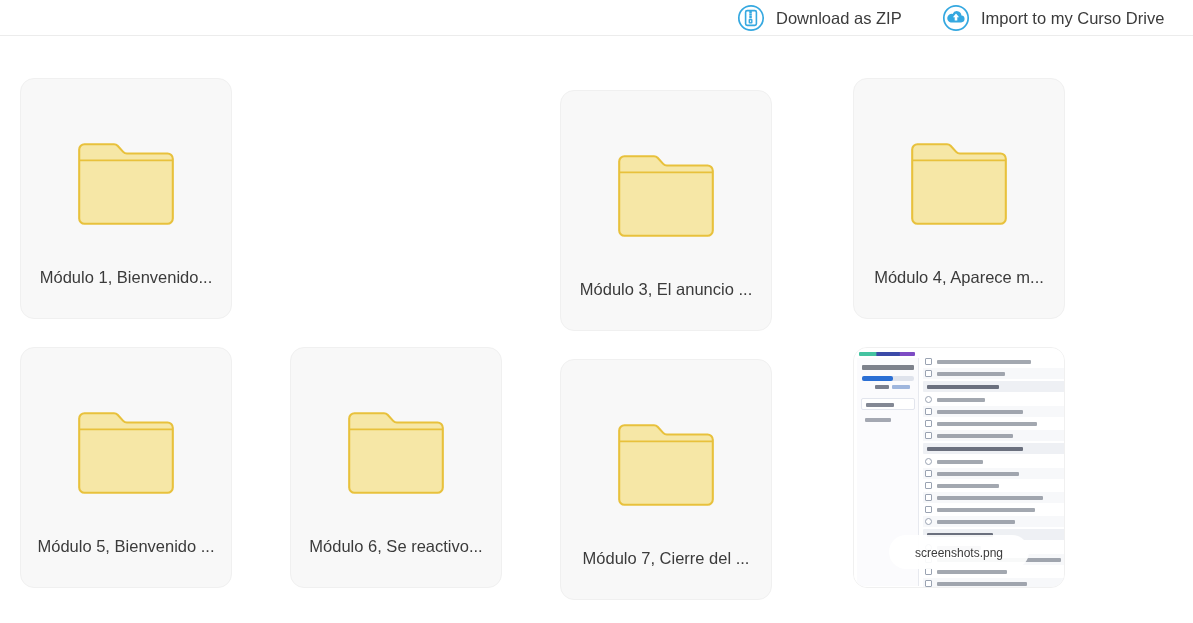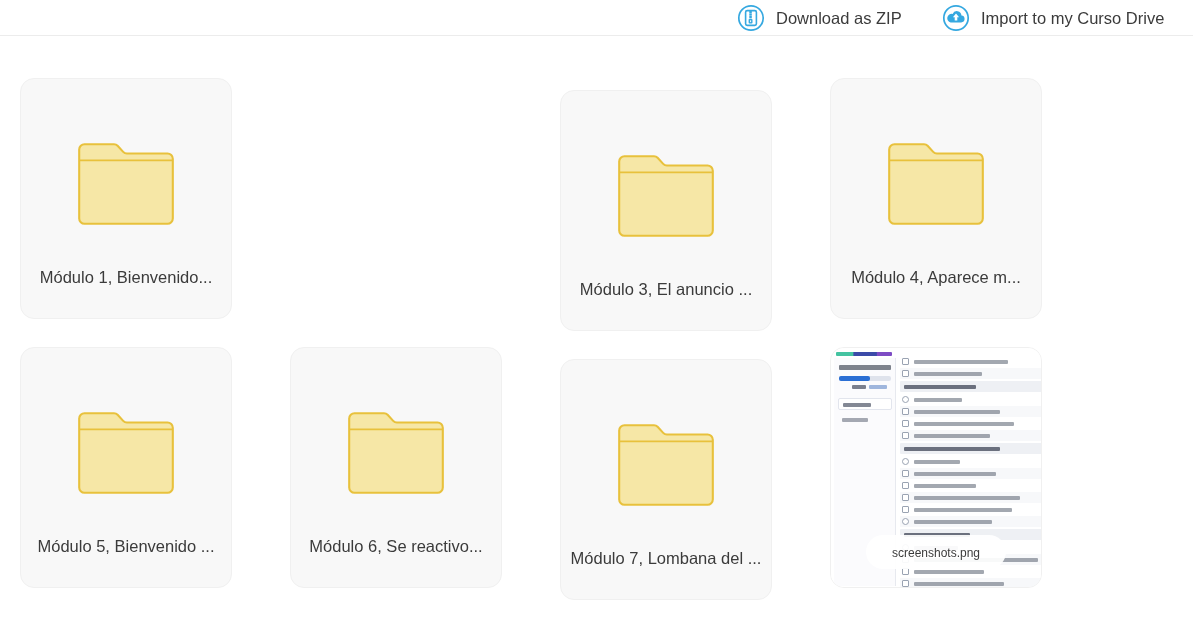--- a/index.html
+++ b/index.html
@@ -62,21 +62,21 @@
     border: 1px solid #f0f0f0;
     border-radius: 14px;
     overflow: hidden;
     cursor: pointer;
   }
   .card.r1 { top: 42px; }
   .card.r2 { top: 311px; }
   .card.c1 { left: 20px; }
   .card.c2 { left: 290px; }
   .card.c3 { left: 560px; margin-top: 12px; }
-  .card.c4 { left: 830px; text-decoration: underline; }
+  .card.c4 { left: 853px; text-decoration: underline; }
 
   .folder-wrap {
     position: absolute;
     left: 0; right: 0; top: 62px;
     display: flex; justify-content: center;
   }
   .folder-svg { width: 100px; height: 86px; display: block; }
 
   .card-label {
     position: absolute;
@@ -269,21 +269,21 @@
     <div class="card-label">Módulo 6, Se reactivo...</div>
   </div>
 
   <div class="card r2 c3">
     <div class="folder-wrap">
       <svg class="folder-svg" viewBox="0 0 100 86" xmlns="http://www.w3.org/2000/svg">
         <path d="M3.2 8.5 a5.3 5.3 0 0 1 5.3 -5.3 H38 a5 5 0 0 1 3.6 1.6 l5.6 6.1 a5 5 0 0 0 3.7 1.6 H91.5 a5.3 5.3 0 0 1 5.3 5.3 V77.5 a5.3 5.3 0 0 1 -5.3 5.3 H8.5 a5.3 5.3 0 0 1 -5.3 -5.3 Z" fill="#f6e7a6" stroke="#e8c13c" stroke-width="2.1"></path>
         <path d="M3.2 19.3 H96.8" stroke="#e8c13c" stroke-width="1.7" fill="none"></path>
       </svg>
     </div>
-    <div class="card-label">Módulo 7, Lombana del ...</div>
+    <div class="card-label">Módulo 7, Cierre del ...</div>
   </div>
 
   <div class="card r2 c4 thumb-card">
     <div class="thumb">
       <div class="thumb-topbar"></div>
       <div class="thumb-side">
         <div class="side-title"></div>
         <div class="side-bar-track">
           <div class="side-bar-fill"></div>
         </div>

